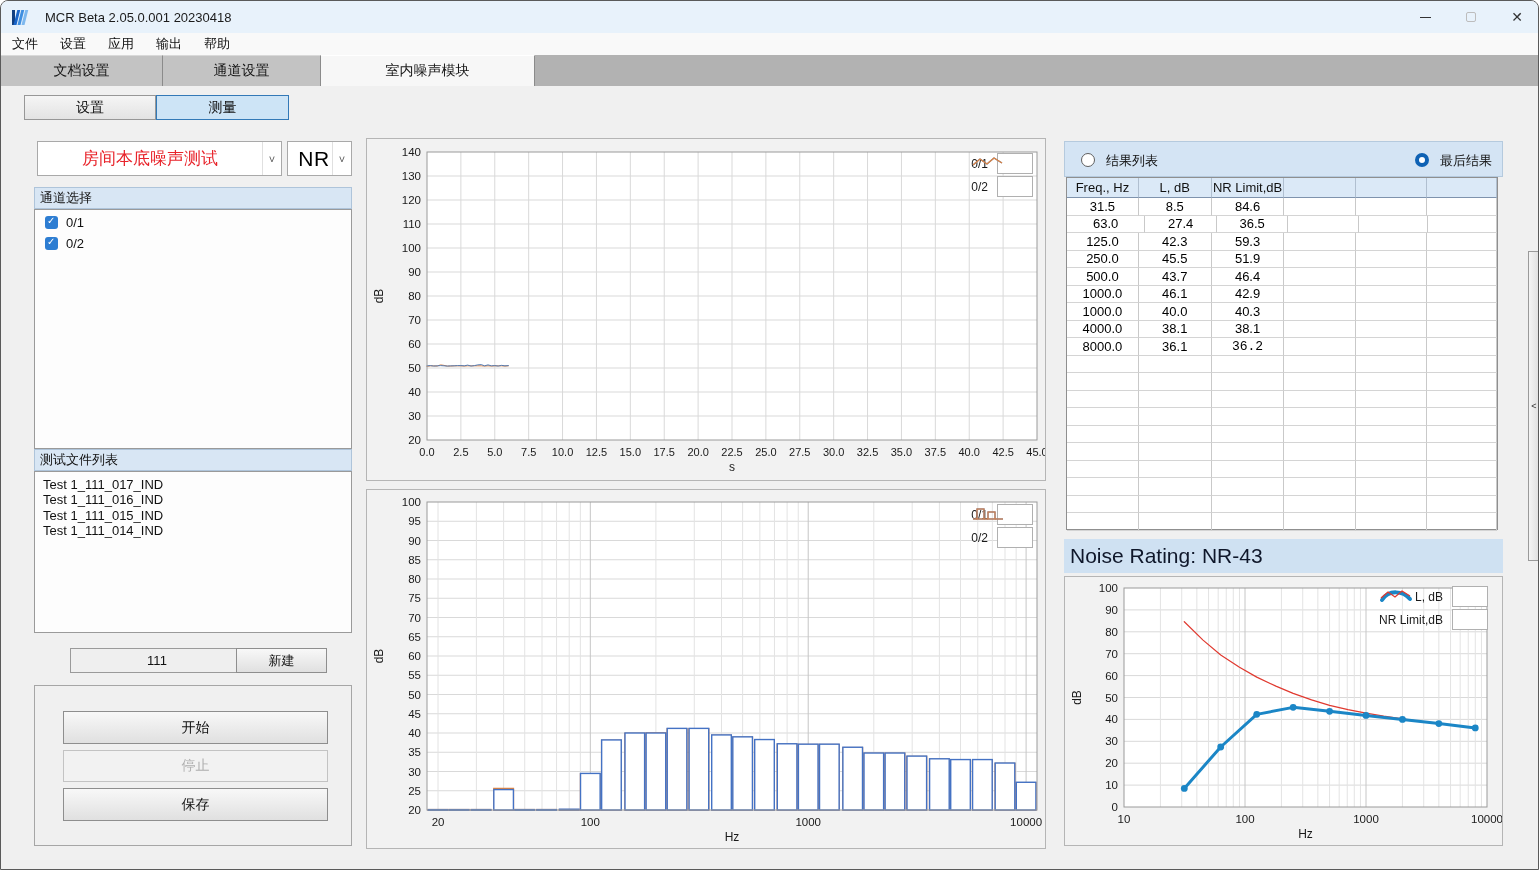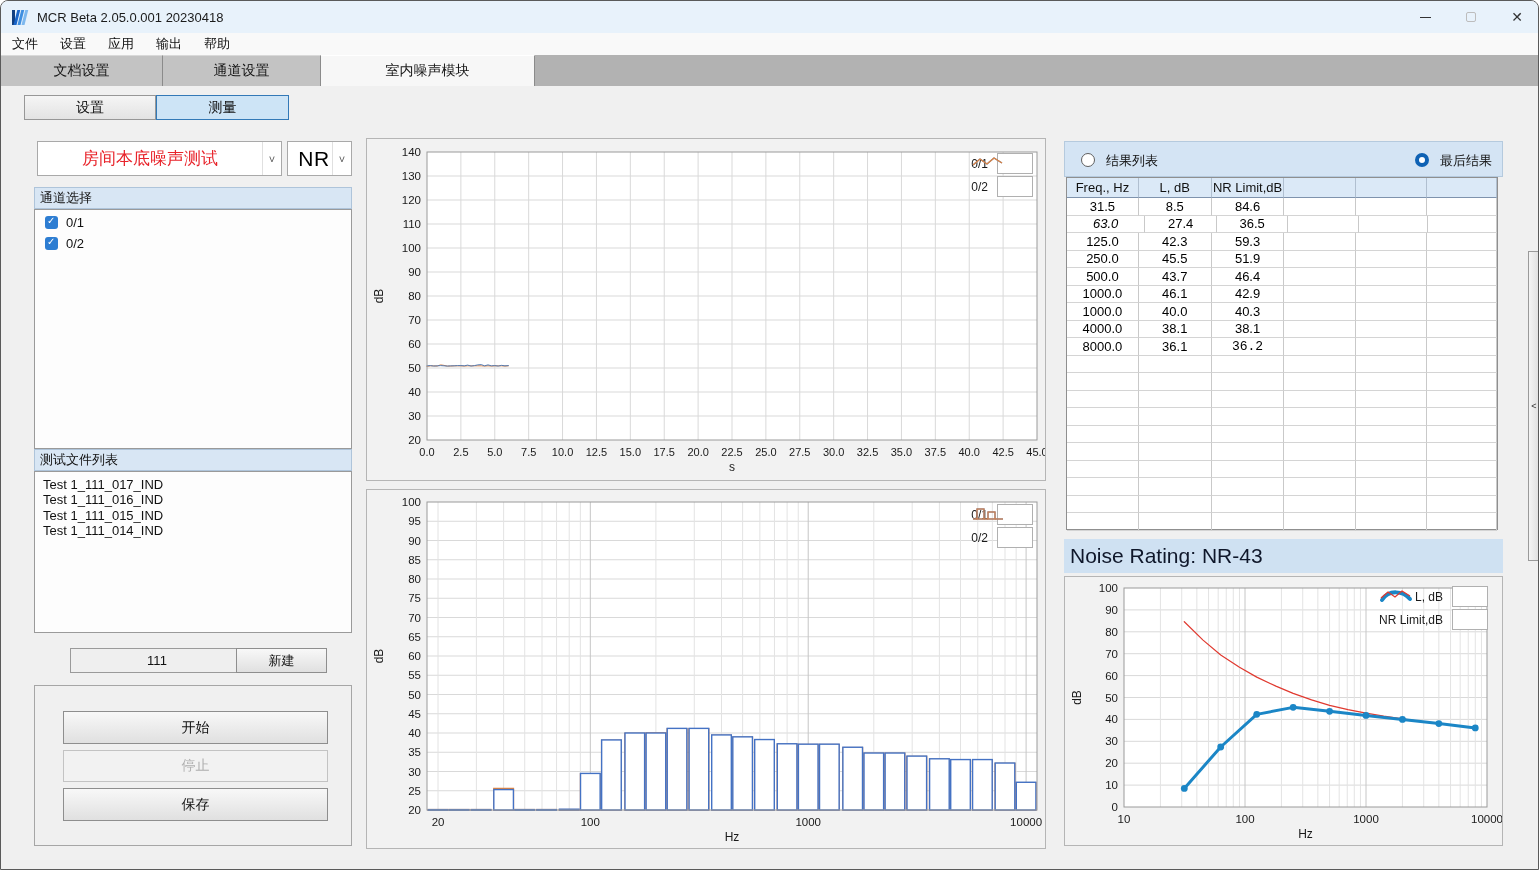--- a/index.html
+++ b/index.html
@@ -4,21 +4,21 @@
 <style>
   * { margin:0; padding:0; box-sizing:border-box; }
   html,body { background:#ffffff; font-family:"Liberation Sans", sans-serif; }
   .window { position:relative; width:1539px; height:870px; background:#f0f0f0;
             border:1px solid #5a5a5a; border-radius:8px 8px 0 0; overflow:hidden; }
 
   
   .titlebar { position:absolute; left:0; top:0; width:1539px; height:32px;
               background:#e8f2fb; display:flex; align-items:center; }
   .app-icon { width:17px; height:17px; margin-left:11px; }
-  .title-text { margin-left:8px; font-size:13px; color:#1b1b1b; }
+  .title-text { margin-left:16px; font-size:13px; color:#1b1b1b; }
   .win-controls { position:absolute; right:0; top:0; height:32px; display:flex; }
   .win-btn { width:46px; height:32px; display:flex; align-items:center; justify-content:center; }
   .glyph-min { width:11px; height:0; border-top:1.3px solid #333; }
   .glyph-max { width:10px; height:10px; border:1.3px solid #bdbdbd; border-radius:2px; }
   .glyph-close { font-size:14px; color:#333; line-height:1; }
 
   
   .menubar { position:absolute; left:0; top:32px; width:1539px; height:22px;
              background:#f9f9f9; display:flex; align-items:center; }
   .menu-item { font-size:13px; color:#111; padding:0 11px; height:22px;
@@ -440,21 +440,21 @@
         </div>
         <div class="tr">
           <div class="td" style="width: 72px;">31.5</div>
           <div class="td" style="width: 73px;">8.5</div>
           <div class="td" style="width: 73px;">84.6</div>
           <div class="td" style="width: 72px;"></div>
           <div class="td" style="width: 71px;"></div>
           <div class="td" style="width: 70px;"></div>
         </div>
         <div class="tr">
-          <div class="td" style="width: 80px; font-style: italic;">63.0</div>
+          <div class="td" style="width: 80px;">63.0</div>
           <div class="td" style="width: 73px;">27.4</div>
           <div class="td" style="width: 73px;">36.5</div>
           <div class="td" style="width: 72px;"></div>
           <div class="td" style="width: 71px;"></div>
           <div class="td" style="width: 70px;"></div>
         </div>
         <div class="tr">
           <div class="td" style="width: 72px;">125.0</div>
           <div class="td" style="width: 73px;">42.3</div>
           <div class="td" style="width: 73px;">59.3</div>

